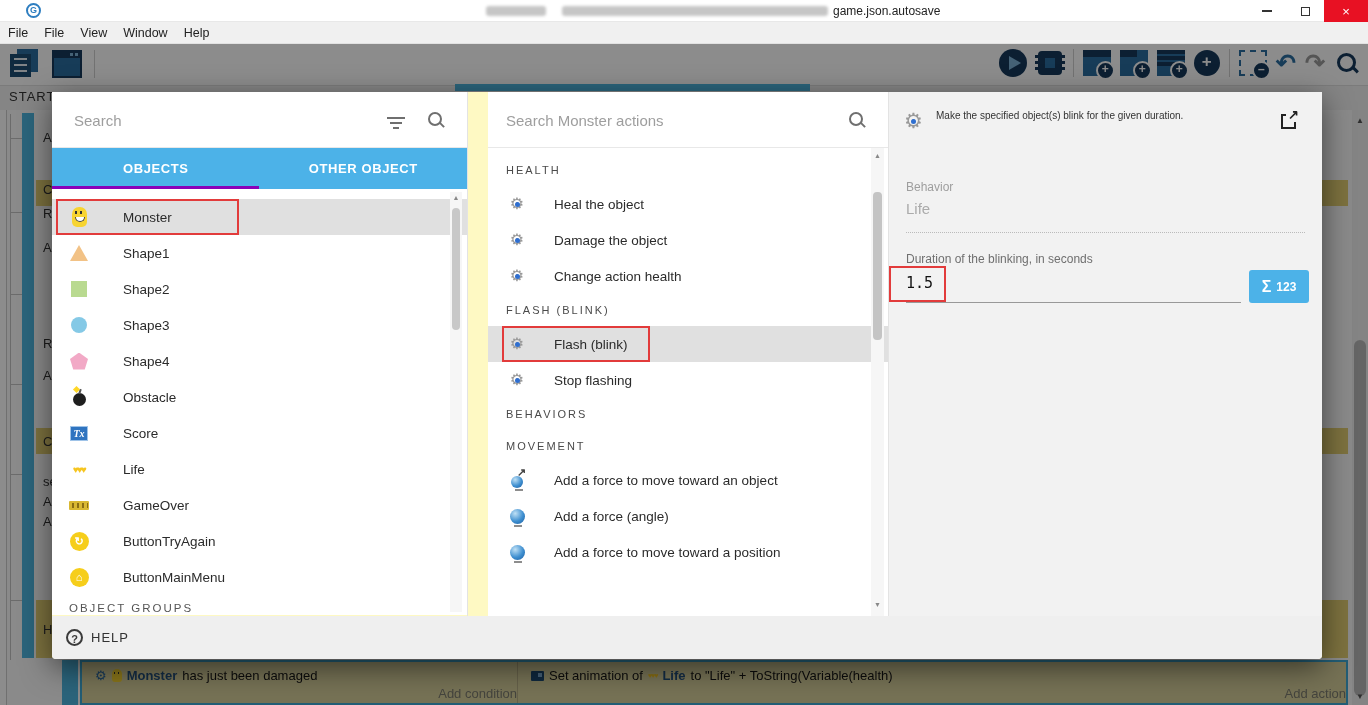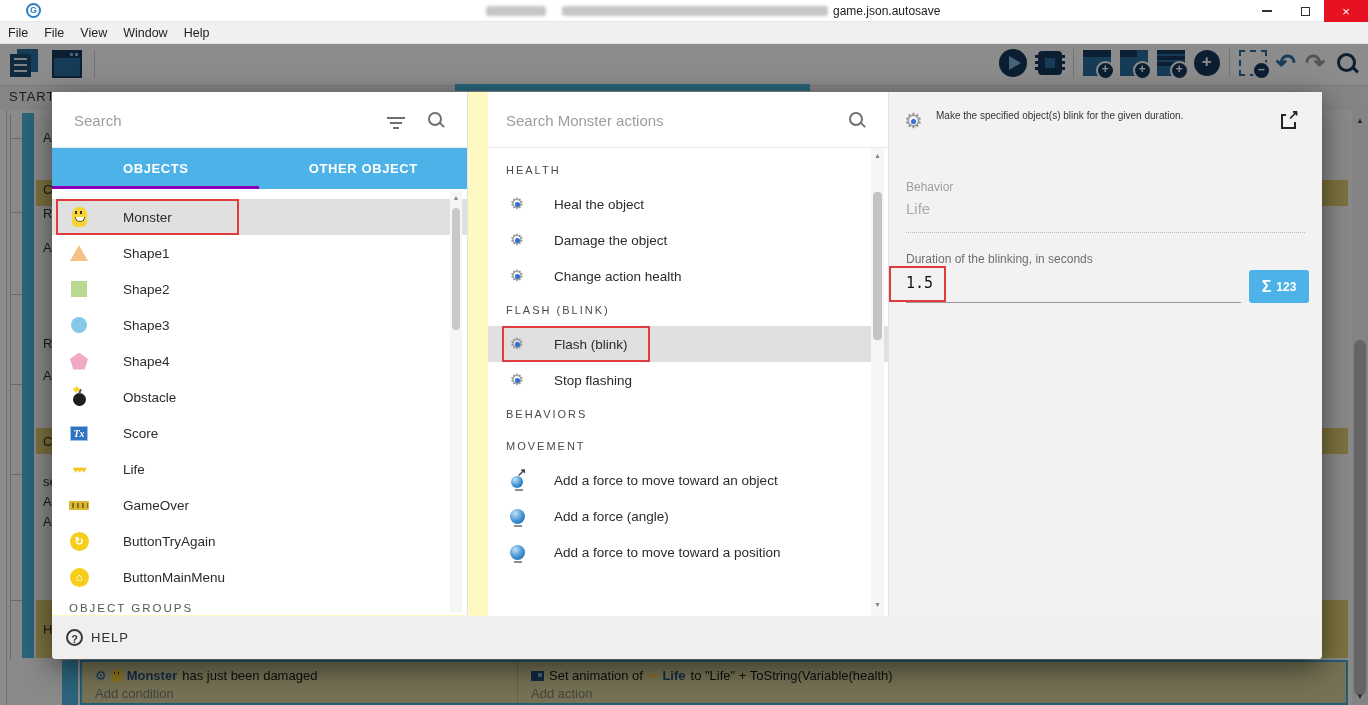--- a/index.html
+++ b/index.html
@@ -71,21 +71,21 @@
   .vsb .sb-thumb { position:absolute; left:2px; top:230px; width:12px; height:356px; background:#b9b9b9; border-radius:6px; }
   .sb-up::after { content:"▲"; } .sb-down::after { content:"▼"; }
 
   .event-row { position:absolute; left:80px; top:616px; width:1268px; height:45px; background:#d8d09c; border:2px solid #3fa9d6; display:flex; }
   .er-bar { position:absolute; left:62px; top:616px; width:16px; height:45px; background:#4fb6e0; }
   .er-cell { padding:6px 0 0 13px; }
   .er-cond { width:435px; }
   .er-act { flex:1; border-left:1px solid #b9b086; }
   .er-line1 { display:flex; align-items:center; gap:5px; font-size:13px; color:#141414; white-space:nowrap; }
   .er-line1 b { color:#24507c; }
-  .er-line2 { margin-top:3px; font-size:13px; color:#7c7c70; }
+  .er-line2 { margin-top:3px; font-size:13px; color:#7c7c70;text-align:right; }
   .gear-blue { color:#2d6aa0; font-size:13px; }
   .mini-monster { width:10px; height:13px; background:#f7d431; border-radius:5px 5px 3px 3px; position:relative; }
   .mini-monster::before { content:""; position:absolute; left:2px; top:3px; width:1.5px; height:2px; background:#333; box-shadow:4px 0 #333; }
   .mini-hearts { font-size:7px; color:#f6c51f; letter-spacing:-1px; }
   .ic-img { position:relative; width:13px; height:10px; background:#1d4a72; border-radius:1px; }
   .ic-img::after { content:""; position:absolute; right:2px; top:2px; width:4px; height:4px; background:#7fb0d8; }
 
   .dim-overlay { position:absolute; left:0; top:0; width:1368px; height:661px; background:rgba(0,0,0,0.45); z-index:40; }
 
   

